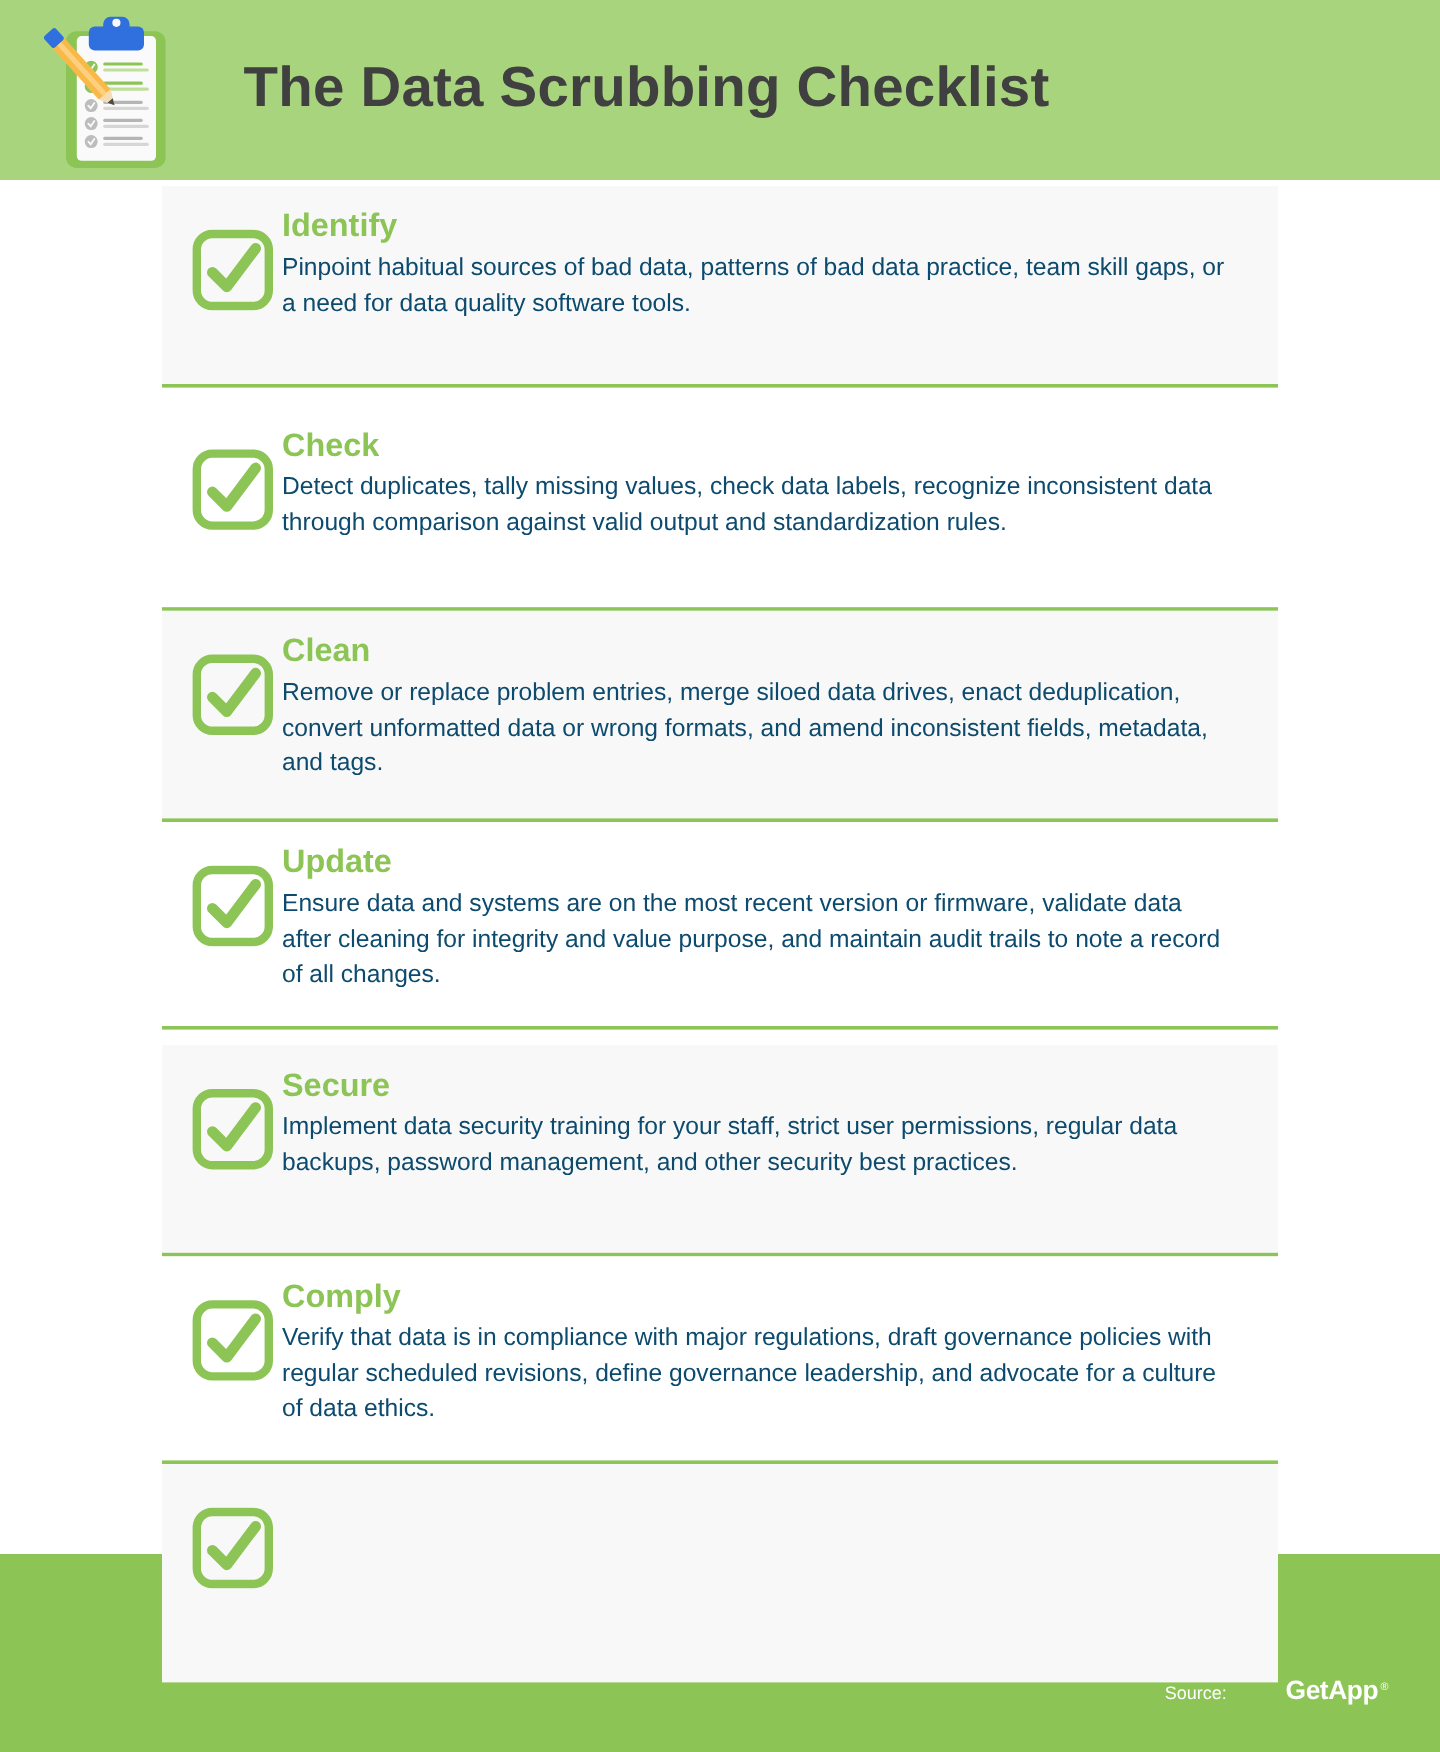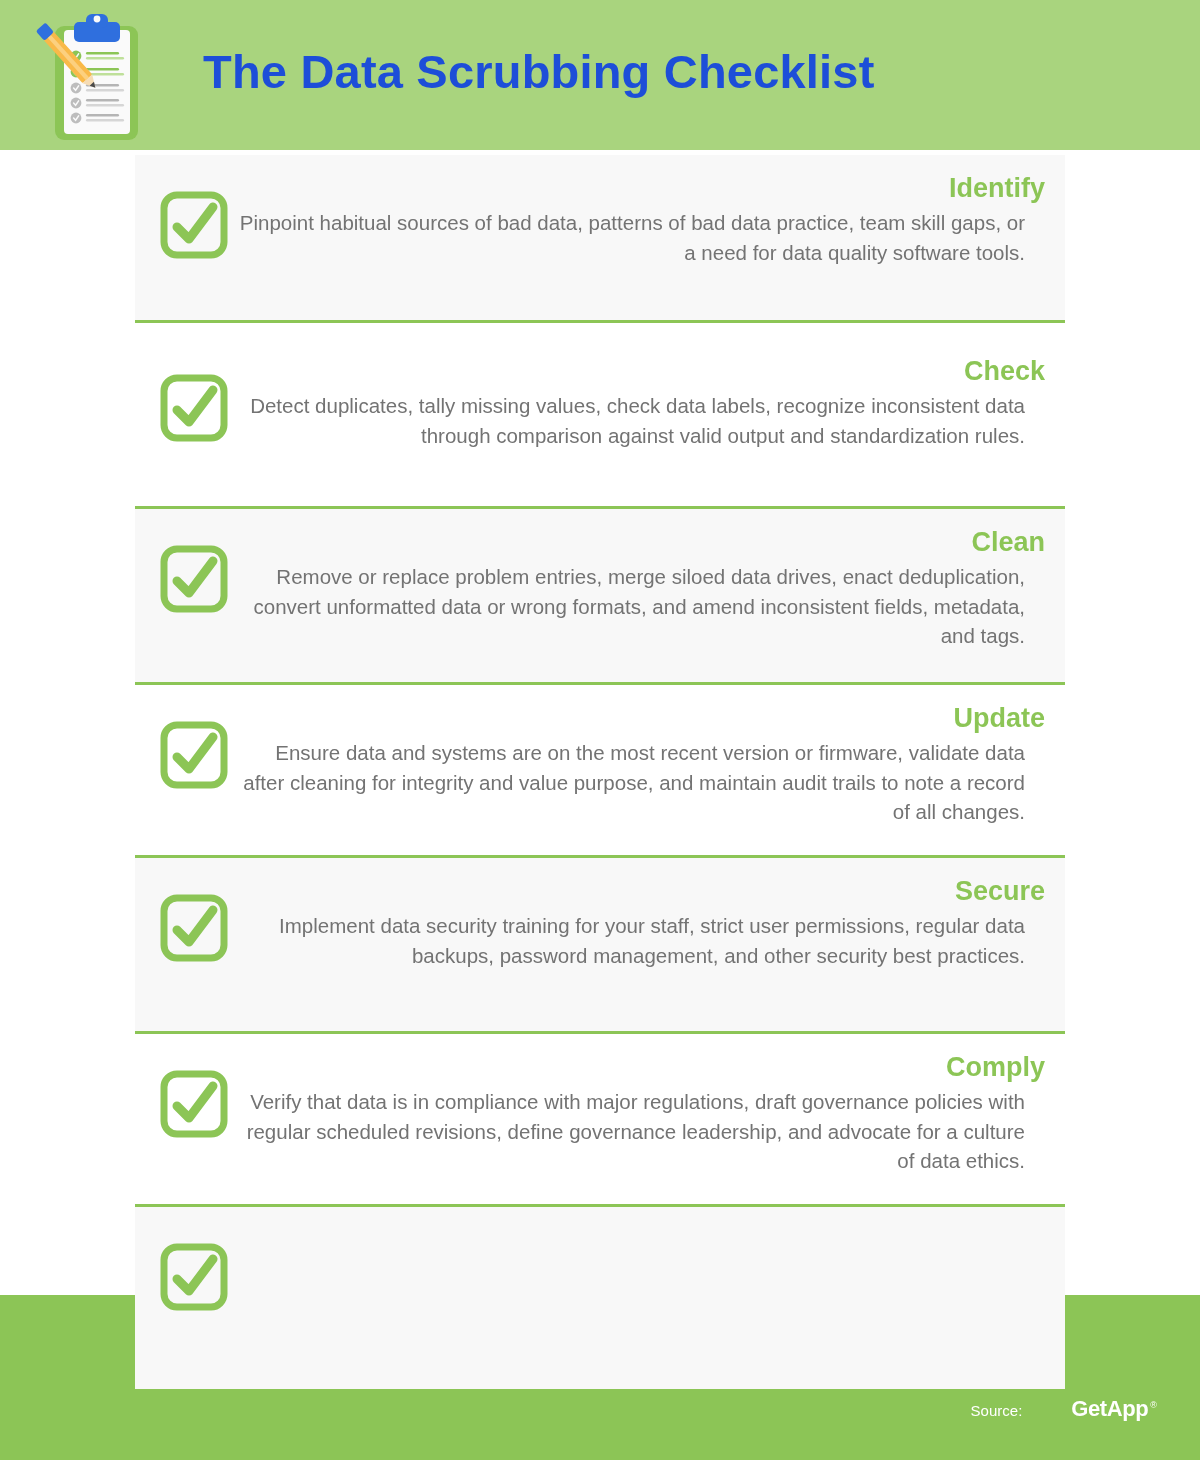--- a/index.html
+++ b/index.html
@@ -38,21 +38,21 @@
     width: 140px;
     height: 138px;
   }
 
   .header-title {
     position: absolute;
     left: 203px;
     top: 44px;
     font-size: 47px;
     font-weight: bold;
-    color: #1d4ed8;
+    color: #404040;
     letter-spacing: 0.2px;
     white-space: nowrap;
   }
 
   
   .footer-band {
     position: absolute;
     left: 0;
     top: 1295px;
     width: 1200px;
@@ -88,21 +88,20 @@
     top: -8px;
     left: -5px;
   }
 
   
   .panel {
     position: absolute;
     left: 135px;
     top: 155px;
     width: 930px;
-    text-align: right;
   }
 
   .row {
     position: relative;
     padding: 0;
     border-bottom: 3px solid #8cc556;
   }
   .row:last-child { border-bottom: none; }
   .row.shade  { background: #f8f8f8; }
   .row.plain  { background: #ffffff; }
@@ -127,31 +126,31 @@
   .row-title {
     font-size: 27px;
     font-weight: bold;
     color: #8cc556;
     line-height: 1.15;
     margin-bottom: 4px;
   }
 
   .row-desc {
     font-size: 20.5px;
-    color: #737373;
+    color: #0c4a6e;
     line-height: 1.45;
     max-width: 790px;
   }
 
   
   .row.h1 .row-inner { min-height: 165px; }
   .row.h2 .row-inner { min-height: 168px; margin-top: 15px; }
   .row.h3 .row-inner { min-height: 173px; }
   .row.h4 .row-inner { min-height: 170px; }
-  .row.h5 .row-inner { min-height: 173px; }
+  .row.h5 .row-inner { min-height: 173px; margin-top: 13px; }
   .row.h6 .row-inner { min-height: 170px; }
   .row.h7 .row-inner { min-height: 182px; }
 </style>
 </head>
 <body>
 
 <div id="page">
 
   <div class="header">
 

